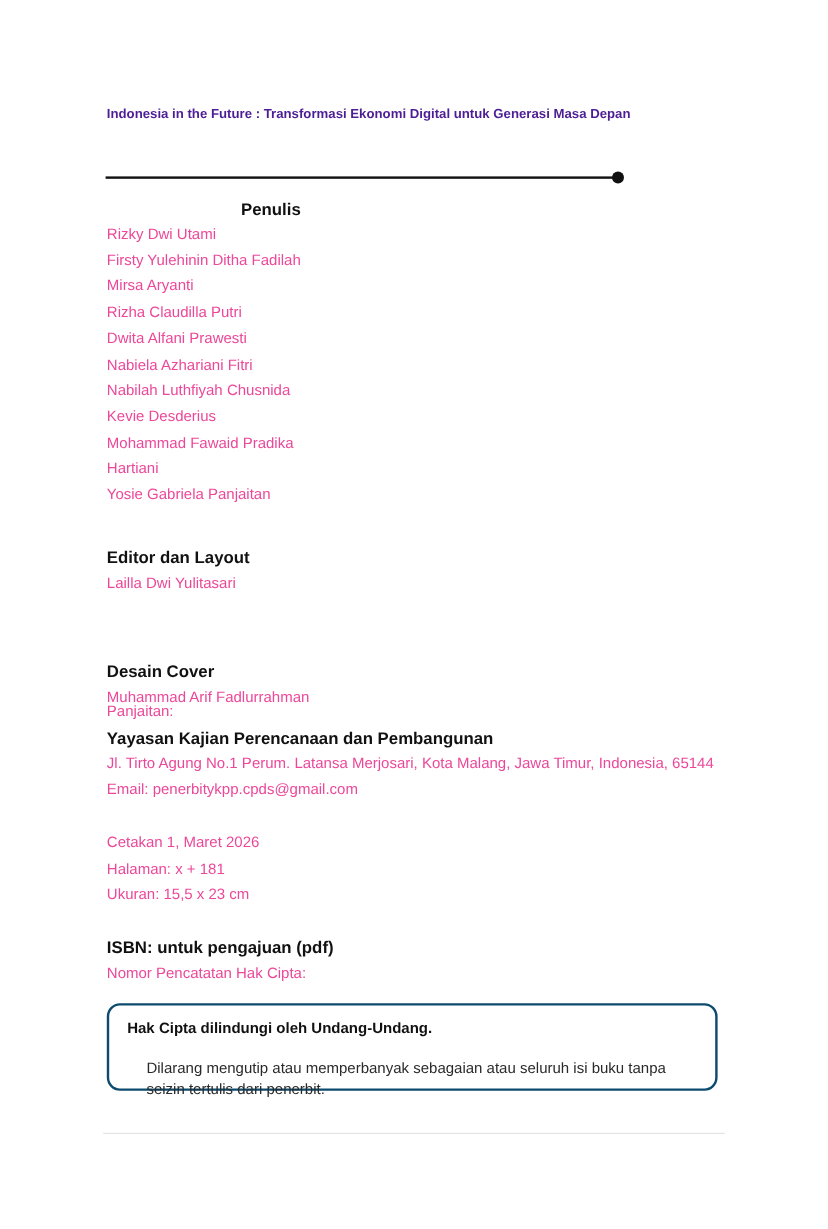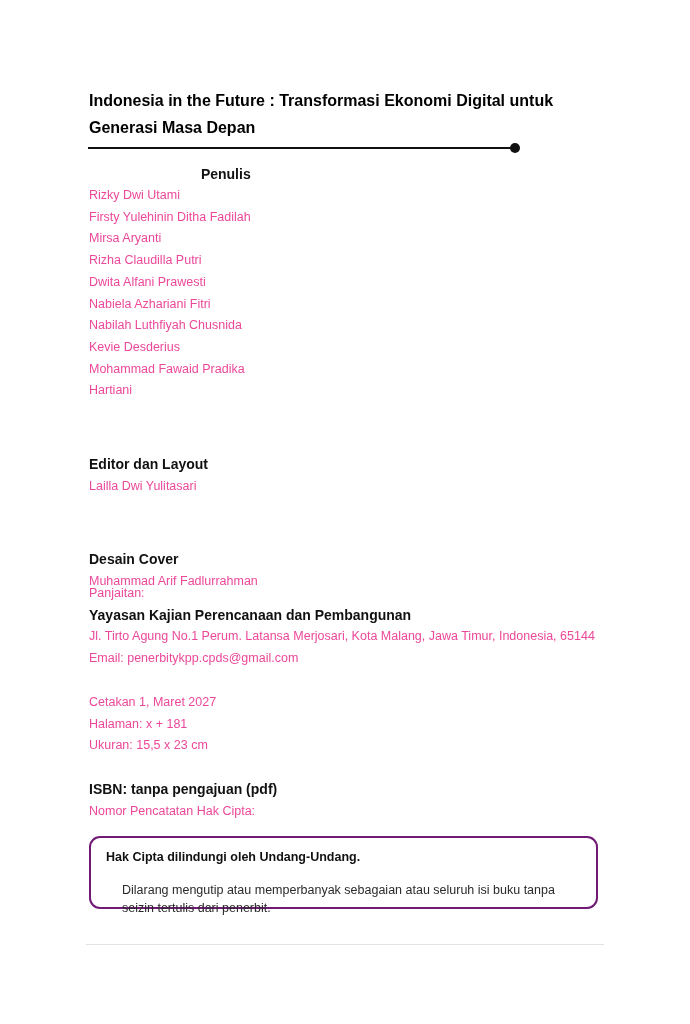--- a/index.html
+++ b/index.html
@@ -2,40 +2,40 @@
 <html><head>
   <meta charset="utf-8">
   <style>
     html, body { margin: 0; padding: 0; background: #ffffff; }
     body {
       width: 690px; height: 1024px; position: relative; overflow: hidden;
       font-family: "Liberation Sans", sans-serif; color: #1a1a1a;
     }
     .title {
       position: absolute; left: 89px; top: 87px; width: 470px;
-      font-size: 16px; font-weight: bold; line-height: 27px; color: #000000;
+      font-size: 11px; font-weight: bold; line-height: 17px; color: #4c1d95;
       margin: 0;
     }
     .rule {
       position: absolute; left: 88px; top: 147px; width: 426px; height: 2px;
       background: #111;
     }
     .rule-dot {
       position: absolute; left: 510px; top: 143px; width: 10px; height: 10px;
       border-radius: 50%; background: #111;
     }
     .block { position: absolute; left: 89px; }
     .h {
       font-weight: bold; font-size: 14px; color: #111; line-height: 21.7px; margin: 0;
     }
     .h.large { font-size: 14px; line-height: 22px; text-align: right; }
     .line { font-size: 12.5px; line-height: 21.7px; color: #ec4899; margin: 0; white-space: nowrap; }
     .notice {
       position: absolute; left: 89px; top: 836px; width: 509px; height: 73px;
-      box-sizing: border-box; border: 2px solid #701a75; border-radius: 11px;
+      box-sizing: border-box; border: 2px solid #0c4a6e; border-radius: 11px;
       padding: 11px 15px 0 15px;
     }
     .notice .nh { font-weight: bold; font-size: 12.5px; line-height: 17px; color: #111; margin: 0; }
     .notice .nt { font-size: 12.5px; line-height: 17.5px; color: #2a2a2a; margin: 16px; }
     .footer-rule {
       position: absolute; left: 86px; top: 944px; width: 518px; height: 1px;
       background: #e3e3e3;
     }
   </style>
 </head>
@@ -50,47 +50,48 @@
   <p class="line">Rizky Dwi Utami</p>
   <p class="line">Firsty Yulehinin Ditha Fadilah</p>
   <p class="line">Mirsa Aryanti</p>
   <p class="line">Rizha Claudilla Putri</p>
   <p class="line">Dwita Alfani Prawesti</p>
   <p class="line">Nabiela Azhariani Fitri</p>
   <p class="line">Nabilah Luthfiyah Chusnida</p>
   <p class="line">Kevie Desderius</p>
   <p class="line">Mohammad Fawaid Pradika</p>
   <p class="line">Hartiani</p>
+  <p class="line">Yosie Gabriela Panjaitan</p>
 </div>
 
 <div class="block" style="top:454px;">
   <p class="h">Editor dan Layout</p>
   <p class="line">Lailla Dwi Yulitasari</p>
 </div>
 
 <div class="block" style="top:549px;">
   <p class="h">Desain Cover</p>
   <p class="line">Muhammad Arif Fadlurrahman</p>
 </div>
 
 <div class="block" style="top:583px;">
   <p class="line">Panjaitan:</p>
   <p class="h">Yayasan Kajian Perencanaan dan Pembangunan</p>
   <p class="line">Jl. Tirto Agung No.1 Perum. Latansa Merjosari, Kota Malang, Jawa Timur, Indonesia, 65144</p>
   <p class="line">Email: penerbitykpp.cpds@gmail.com</p>
 </div>
 
 <div class="block" style="top:692px;">
-  <p class="line">Cetakan 1, Maret 2027</p>
+  <p class="line">Cetakan 1, Maret 2026</p>
   <p class="line">Halaman: x + 181</p>
   <p class="line">Ukuran: 15,5 x 23 cm</p>
 </div>
 
 <div class="block" style="top:779px;">
-  <p class="h">ISBN: tanpa pengajuan (pdf)</p>
+  <p class="h">ISBN: untuk pengajuan (pdf)</p>
   <p class="line">Nomor Pencatatan Hak Cipta:</p>
 </div>
 
 <div class="notice">
   <p class="nh">Hak Cipta dilindungi oleh Undang-Undang.</p>
   <p class="nt">Dilarang mengutip atau memperbanyak sebagaian atau seluruh isi buku tanpa seizin tertulis dari penerbit.</p>
 </div>
 
 <div class="footer-rule"></div>
 

